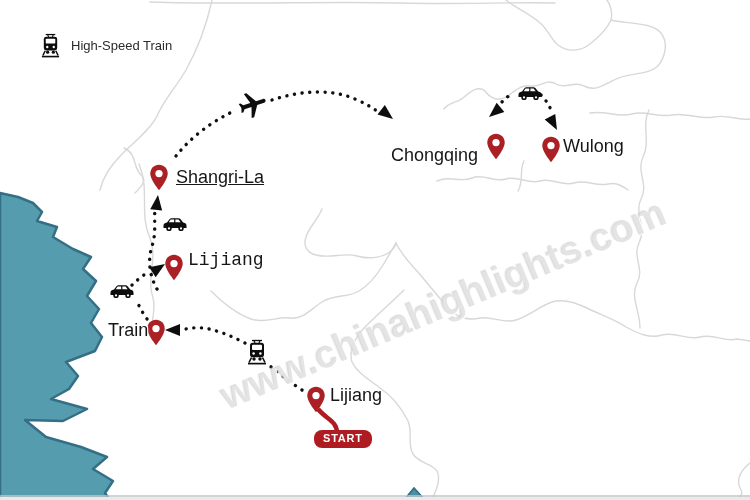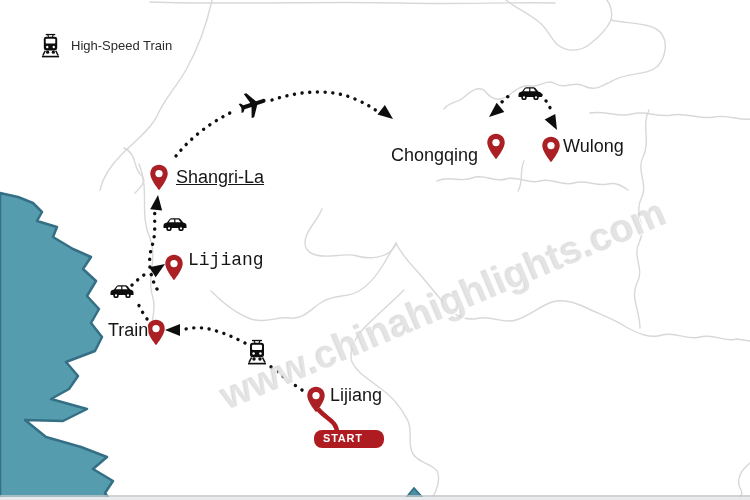--- a/index.html
+++ b/index.html
@@ -9,21 +9,21 @@
   }
   #map-svg{position:absolute;left:0;top:0;}
   .city-label{
     position:absolute;font-size:18px;color:#161616;white-space:nowrap;
     text-shadow:1px 1px 0 #fff,-1px -1px 0 #fff,1px -1px 0 #fff,-1px 1px 0 #fff,0 0 3px #fff;
   }
   #legend{position:absolute;left:40px;top:33px;display:flex;align-items:center;}
   #legend-label{font-size:13px;color:#2b2b2b;margin-left:10px;}
   #start-badge{
     position:absolute;left:314px;top:430px;background:#ae1c22;color:#ffffff;
-    font-size:11px;font-weight:bold;letter-spacing:0.8px;padding:2px 21px 3px 9px;
+    font-size:11px;font-weight:bold;letter-spacing:0.8px;padding:2px 9px 3px 9px;
     border-radius:8px;line-height:13px;
   }
   #watermark{
     position:absolute;left:222px;top:378px;font-size:39px;font-weight:bold;
     color:rgba(170,170,170,0.32);white-space:nowrap;line-height:1;
     text-shadow:1px 1px 0 rgba(255,255,255,0.95),-1px -1px 0 rgba(230,230,230,0.55);
     transform:rotate(-23deg);transform-origin:0 50%;pointer-events:none;
   }
 </style>
 </head>

